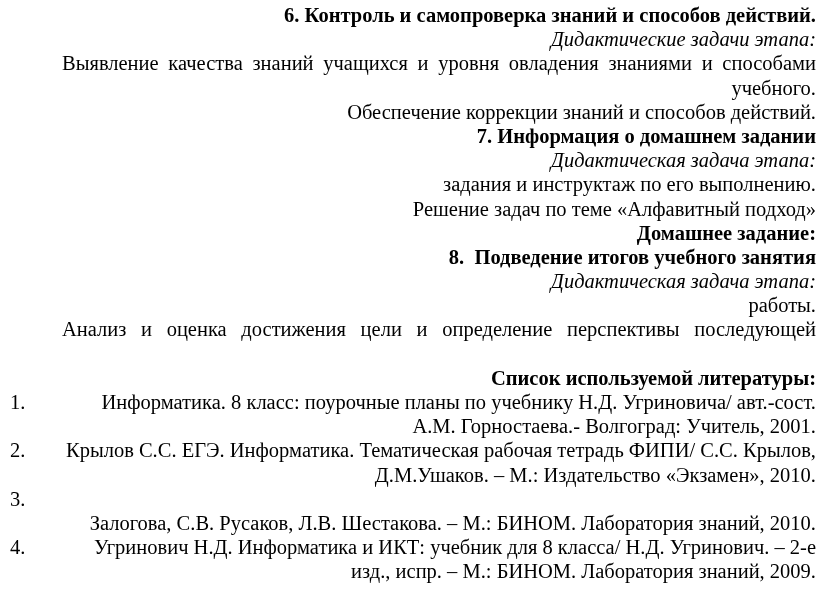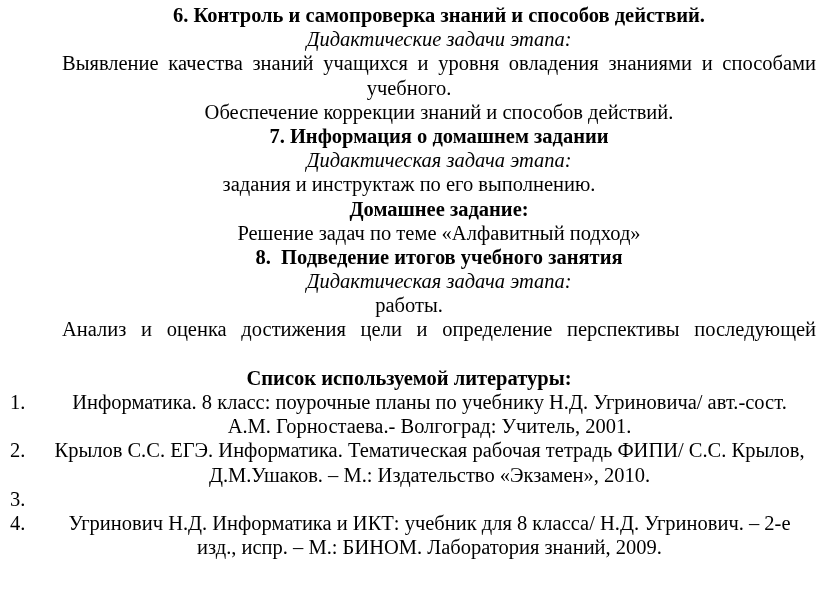--- a/index.html
+++ b/index.html
@@ -17,21 +17,21 @@
   }
   .page {
     padding: 3px 0 0 2px;
     width: 814px;
   }
   .ln {
     display: block;
     line-height: 24.2px;
     height: 24.2px;
     white-space: nowrap;
-    text-align: center;
+    text-align: right;
   }
   
   .ind { text-indent: 60px; }
   
   .just {
     white-space: normal;
     width: 814px;
     text-align: justify;
     text-align-last: justify;
     font-family: Liberation Serif, serif;
@@ -58,22 +58,22 @@
 
   <div class="ln ind b">6. Контроль и самопроверка знаний и способов действий.</div>
   <div class="ln ind i">Дидактические задачи этапа:</div>
   <div class="ln ind just">Выявление качества знаний учащихся и уровня овладения знаниями и способами</div>
   <div class="ln">учебного.</div>
   <div class="ln ind">Обеспечение коррекции знаний и способов действий.</div>
 
   <div class="ln ind b">7. Информация о домашнем задании</div>
   <div class="ln ind i">Дидактическая задача этапа:</div>
   <div class="ln">задания и инструктаж по его выполнению.</div>
+  <div class="ln ind">Решение задач по теме «Алфавитный подход»</div>
   <div class="ln ind b">Домашнее задание:</div>
-  <div class="ln ind">Решение задач по теме «Алфавитный подход»</div>
 
   <div class="ln ind b">8.&nbsp; Подведение итогов учебного занятия</div>
   <div class="ln ind i">Дидактическая задача этапа:</div>
   <div class="ln">работы.</div>
   <div class="ln ind just">Анализ и оценка достижения цели и определение перспективы последующей</div>
 
   <div class="gap"></div>
 
   <div class="ln b">Список используемой литературы:</div>
 
@@ -88,20 +88,21 @@
     <div class="ln bib-l1">
       <span class="bib-num">2.</span><span>Крылов С.С. ЕГЭ. Информатика. Тематическая рабочая тетрадь ФИПИ/ С.С. Крылов,</span>
     </div>
     <div class="ln bib-l2">Д.М.Ушаков. – М.: Издательство «Экзамен», 2010.</div>
   </div>
 
   <div>
     <div class="ln bib-l1">
       <span class="bib-num">3.</span>
     </div>
+    <div class="ln bib-l2">Залогова, С.В. Русаков, Л.В. Шестакова. – М.: БИНОМ. Лаборатория знаний, 2010.</div>
   </div>
 
   <div>
     <div class="ln bib-l1">
       <span class="bib-num">4.</span><span>Угринович Н.Д. Информатика и ИКТ: учебник для 8 класса/ Н.Д. Угринович. – 2-е</span>
     </div>
     <div class="ln bib-l2">изд., испр. – М.: БИНОМ. Лаборатория знаний, 2009.</div>
   </div>
 
 </div>

